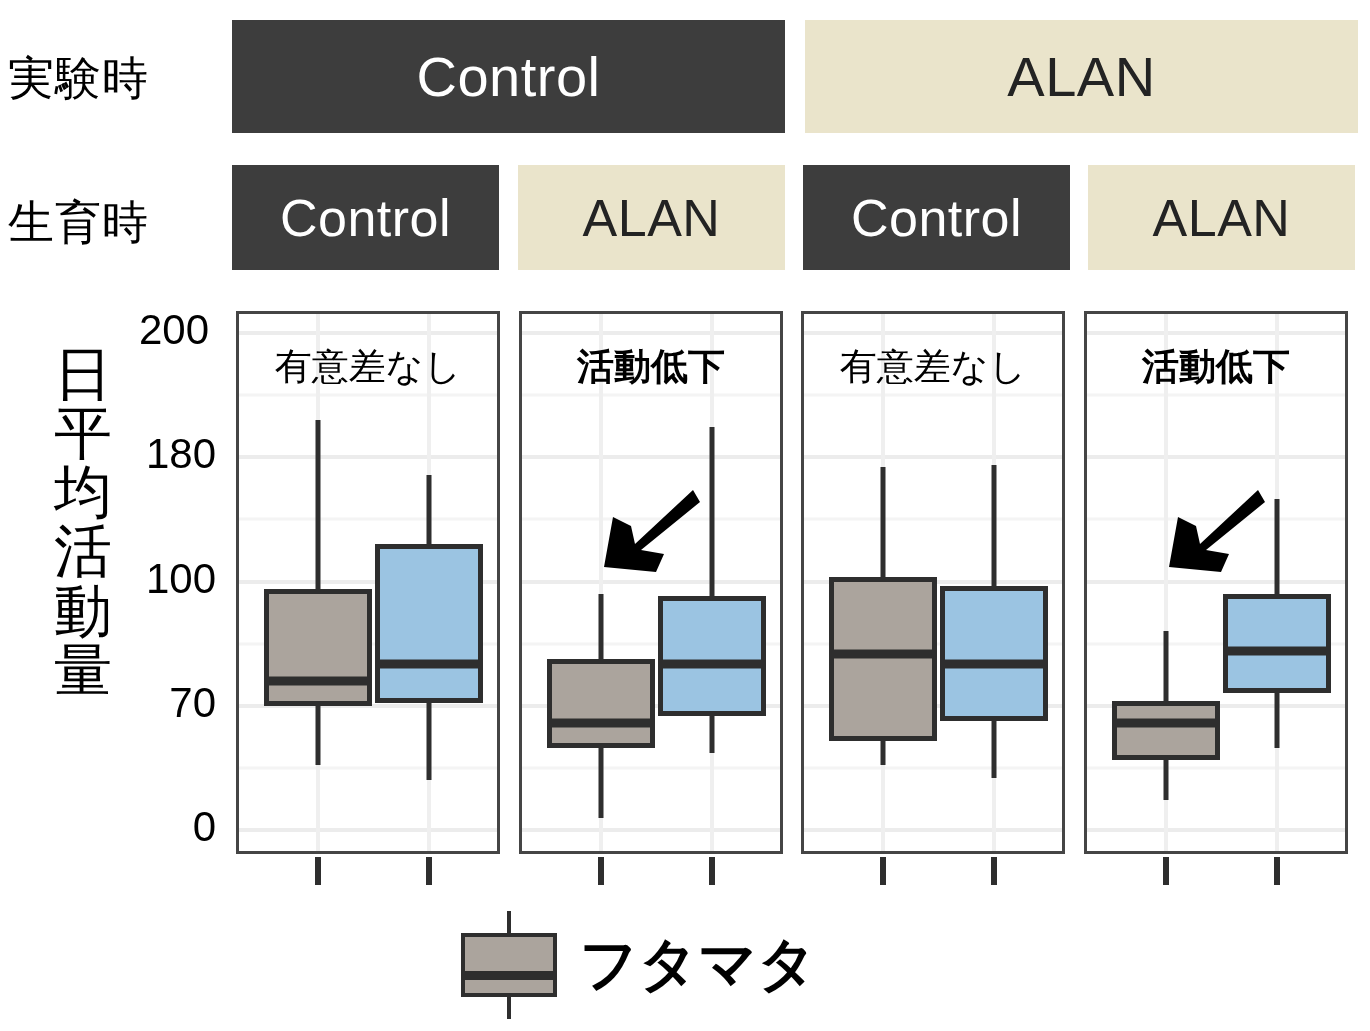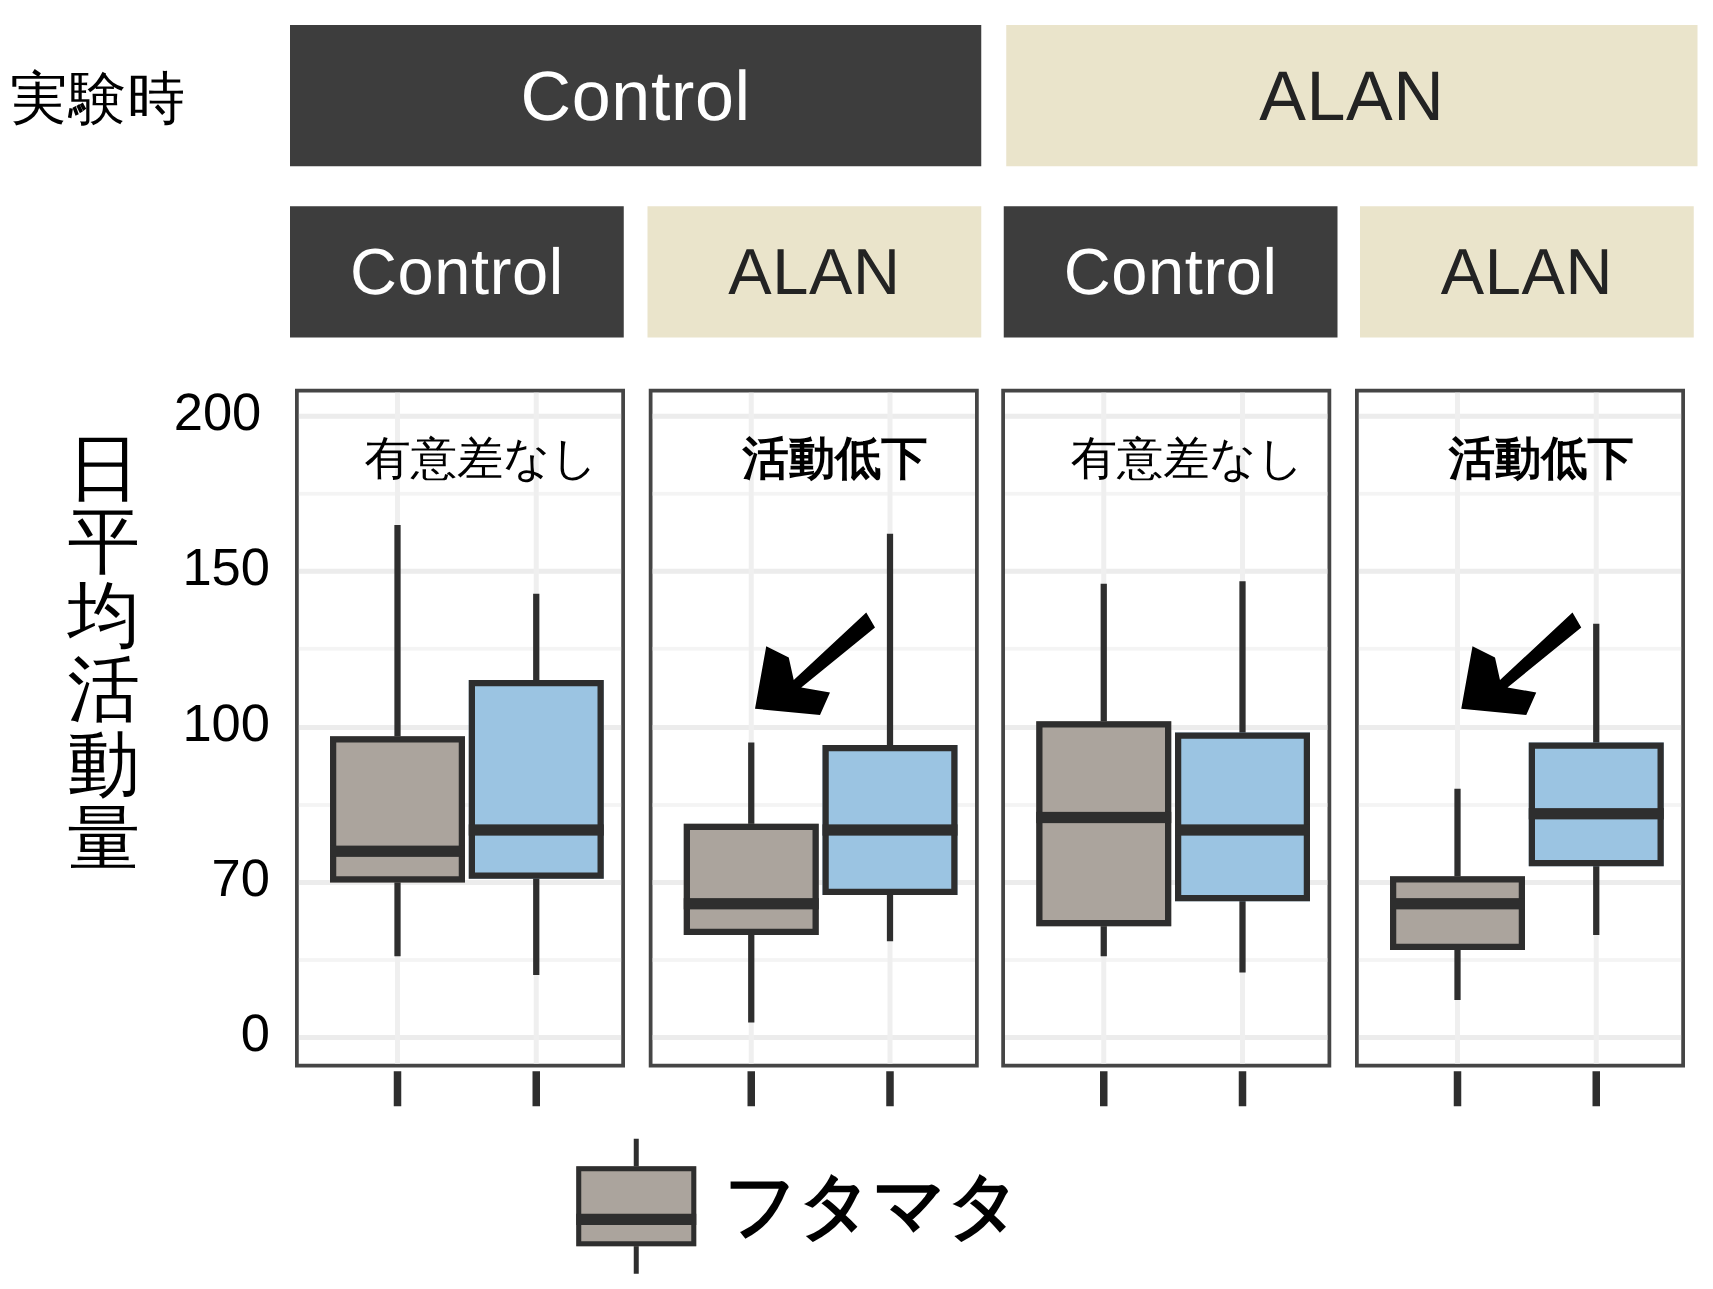--- a/index.html
+++ b/index.html
@@ -56,21 +56,20 @@
   }
   .plotclip{position:absolute;inset:0;overflow:hidden;}
   .gmaj{position:absolute;left:0;right:0;height:4px;background:#ececec;transform:translateY(-50%);}
   .gmin{position:absolute;left:0;right:0;height:3px;background:#f4f4f4;transform:translateY(-50%);}
   .gvert{position:absolute;top:0;bottom:0;width:4px;background:#efefef;transform:translateX(-50%);}
 
   .ann{
     position:absolute;top:28px;width:100%;text-align:center;
     font-size:37px;color:#000;white-space:nowrap;
     font-family:"DejaVu Sans","Liberation Sans",sans-serif;
-    margin-left:17px;
   }
   .ann.bold{font-weight:700;}
 
   
   .whisker{position:absolute;width:5px;background:#2e2e2e;transform:translateX(-50%);}
   .box{position:absolute;box-sizing:border-box;border:5px solid #2e2e2e;transform:translateX(-50%);}
   .box.brown{background:#aba49d;}
   .box.blue{background:#9bc4e2;}
   .median{position:absolute;height:9px;background:#2e2e2e;transform:translate(-50%,-50%);}
 
@@ -92,20 +91,21 @@
   .lg-text{font-size:58px;font-weight:700;color:#000;white-space:nowrap;
     font-family:"DejaVu Sans","Liberation Sans",sans-serif;}
   .lg-gap{width:54px;}
 </style>
 </head>
 <body>
 
 <div class="root">
 
   <div class="row-label" id="lbl-exp">実験時</div>
+  <div class="row-label" id="lbl-grow">生育時</div>
 
   <div class="strip dark" style="left:232px;top:20px;width:553px;height:113px;">Control</div>
   <div class="strip cream" style="left:805px;top:20px;width:553px;height:113px;">ALAN</div>
 
   <div class="strip dark r2" style="left:232px;top:165px;width:267px;height:105px;">Control</div>
   <div class="strip cream r2" style="left:518px;top:165px;width:267px;height:105px;">ALAN</div>
   <div class="strip dark r2" style="left:803px;top:165px;width:267px;height:105px;">Control</div>
   <div class="strip cream r2" style="left:1088px;top:165px;width:267px;height:105px;">ALAN</div>
 
   <div id="ylab">
@@ -117,21 +117,21 @@
       <span>量</span>
     </div>
 
   <div id="ticks">
       <div class="tick" style="top: 827px;">0</div>
       <div class="tickmark" style="top: 827px;"></div>
       <div class="tick" style="top: 702.75px;">70</div>
       <div class="tickmark" style="top: 702.75px;"></div>
       <div class="tick" style="top: 578.5px;">100</div>
       <div class="tickmark" style="top: 578.5px;"></div>
-      <div class="tick" style="top: 454.25px;">150</div>
+      <div class="tick" style="top: 454.25px;">180</div>
       <div class="tickmark" style="top: 454.25px;"></div>
       <div class="tick" style="top: 330px; text-align: center;">200</div>
       <div class="tickmark" style="top: 330px;"></div>
     </div>
 
   <div id="panels">
       <div class="panel" style="left: 236px; width: 264px;">
         <div class="plotclip">
           <div class="gmaj" style="top: 516px;"></div>
           <div class="gmaj" style="top: 391.75px;"></div>

